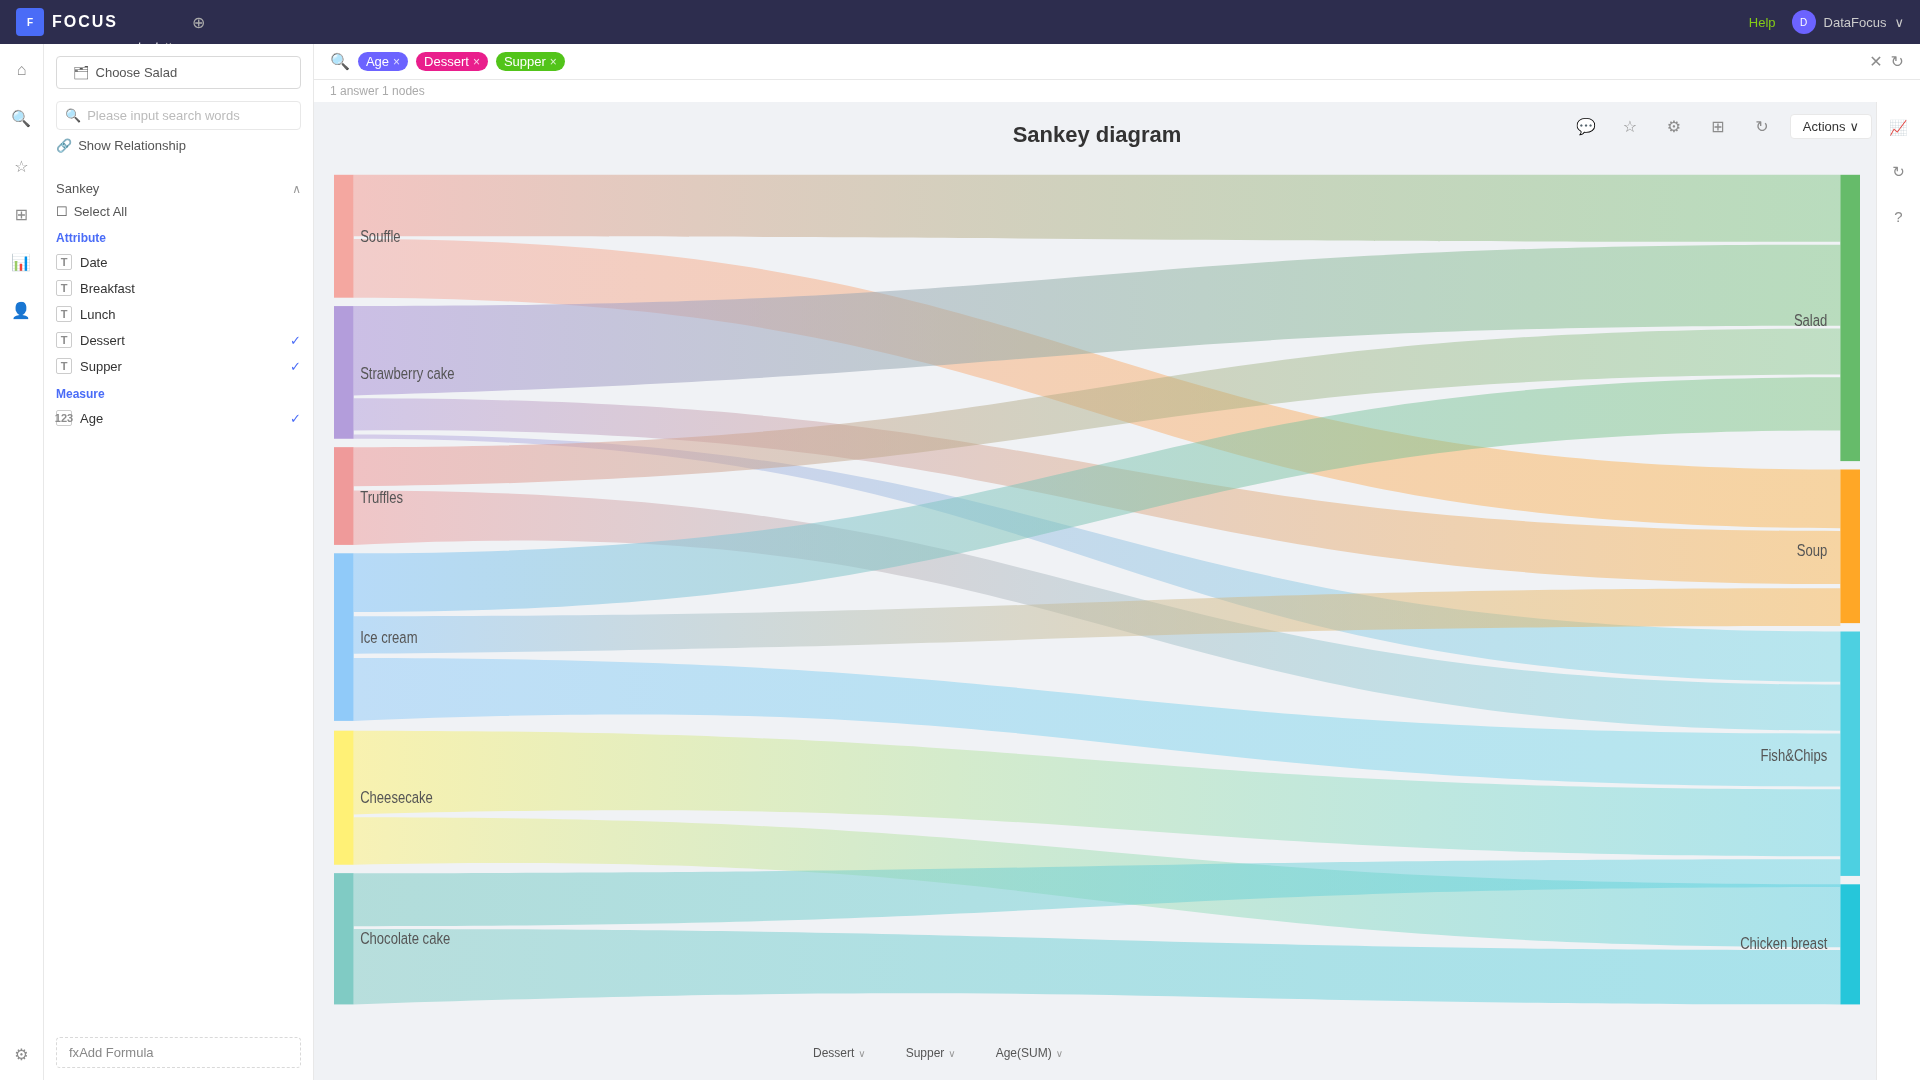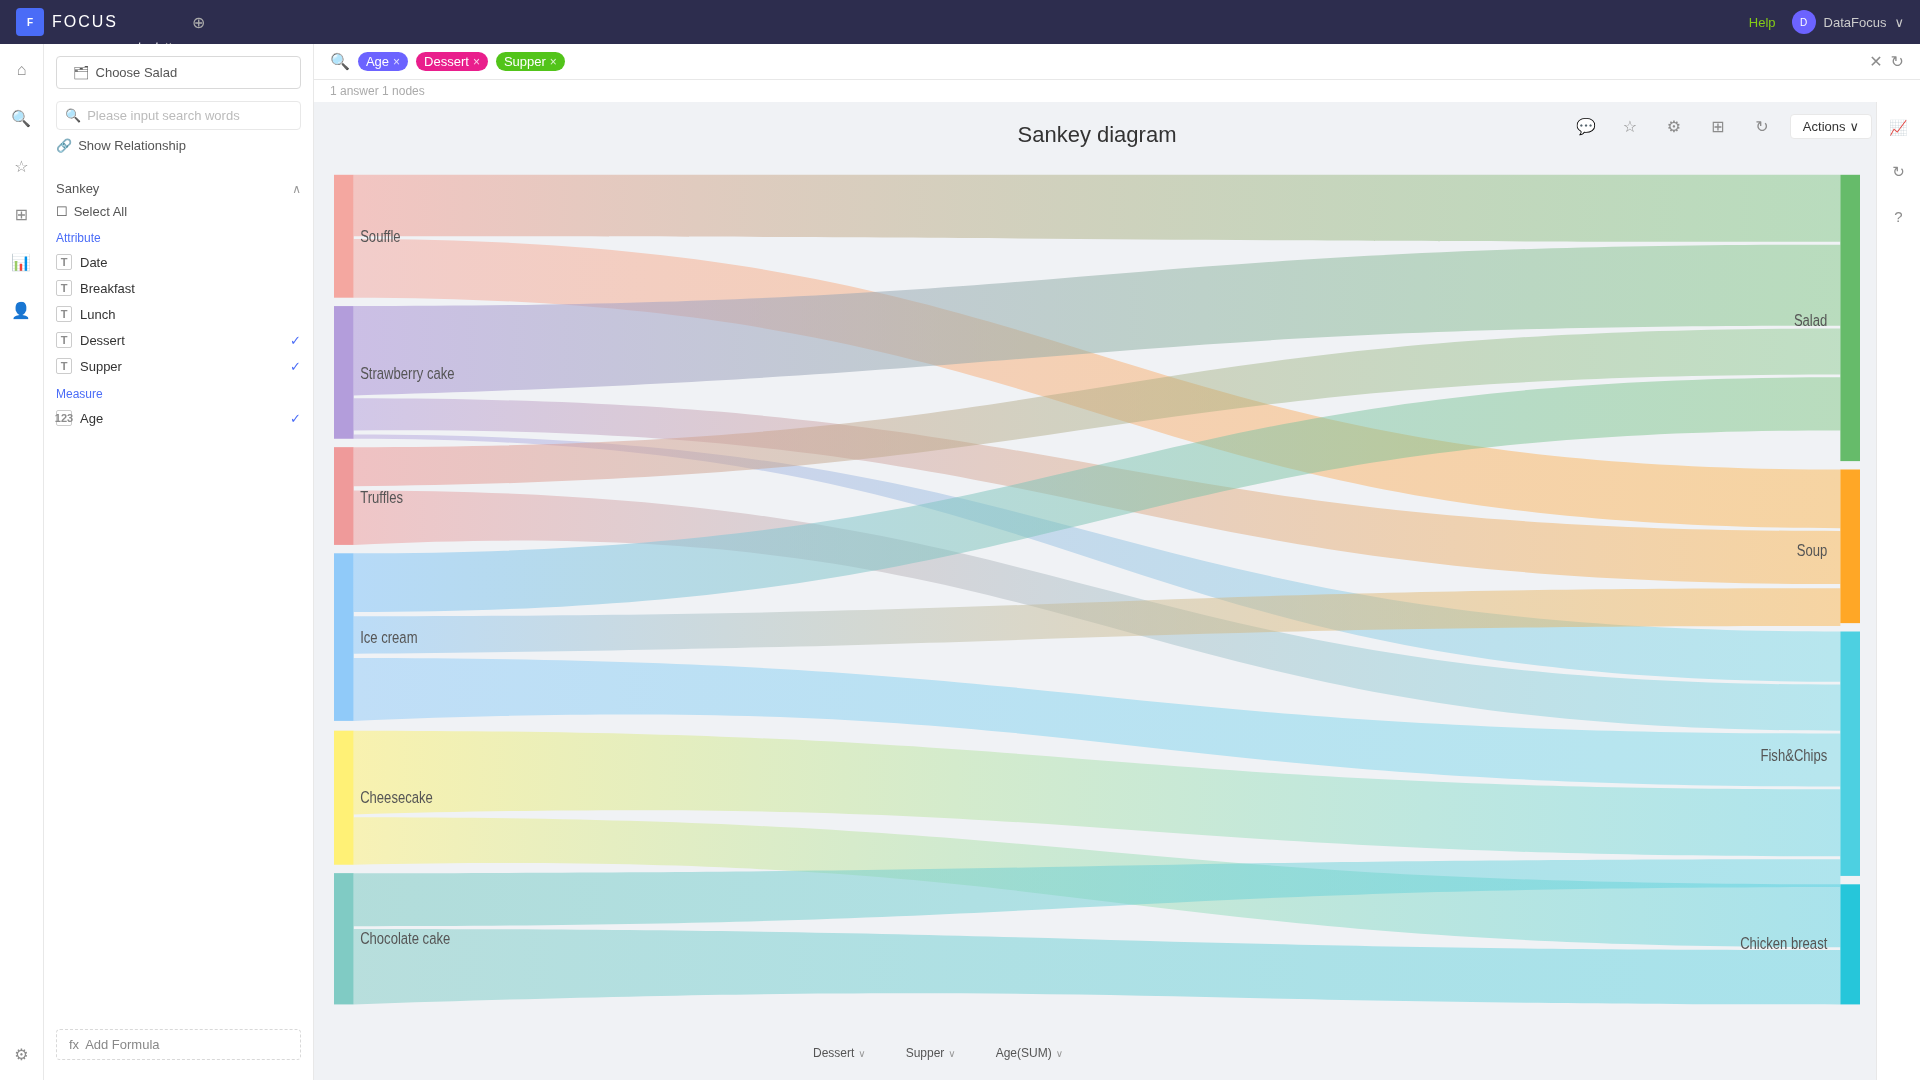--- a/index.html
+++ b/index.html
@@ -20,21 +20,21 @@
       align-items: center;
       gap: 8px;
     }
     .logo-icon {
       width: 28px; height: 28px;
       background: #4a6cf7;
       border-radius: 4px;
       display: flex; align-items: center; justify-content: center;
       color: white; font-weight: bold; font-size: 10px;
     }
-    .logo-text { color: white; font-size: 16px; font-weight: 400; letter-spacing: 2px; }
+    .logo-text { color: white; font-size: 16px; font-weight: 700; letter-spacing: 2px; }
     .tab-item {
       color: #ccc;
       font-size: 13px;
       padding: 4px 8px;
       cursor: pointer;
       display: flex; align-items: center; gap: 6px; margin-top: 48px;
     }
     .tab-item.active { color: white; }
     .tab-add { color: #aaa; cursor: pointer; font-size: 16px; }
     .nav-right { margin-left: auto; display: flex; align-items: center; gap: 16px; }
@@ -128,21 +128,21 @@
       align-items: center;
       gap: 6px;
       padding: 4px 12px;
       font-size: 13px;
       color: #555;
     }
     .category-label {
       padding: 8px 12px 4px;
       font-size: 12px;
       color: #4a6cf7;
-      font-weight: 400;
+      font-weight: 700;
     }
     .field-item {
       display: flex;
       align-items: center;
       padding: 5px 12px;
       font-size: 13px;
       color: #333;
       cursor: pointer;
       gap: 8px;
     }
@@ -150,29 +150,29 @@
       width: 16px; height: 16px;
       display: flex; align-items: center; justify-content: center;
       color: #8c8c8c;
       font-size: 11px;
       font-weight: bold;
       border: 1px solid #ccc;
       border-radius: 2px;
     }
     .field-check { margin-left: auto; color: #4a6cf7; font-size: 13px; }
     .add-formula-btn {
-      margin: auto 12px 20px;
+      margin: auto 12px 12px;
       padding: 7px 12px;
       border: 1px dashed #d9d9d9;
       border-radius: 4px;
       background: white;
       cursor: pointer;
       font-size: 13px;
       color: #888;
-      display: flex; align-items: center; gap: 6px;
+      display: flex; align-items: center; 
     }
 
     
     .right-content {
       flex: 1;
       display: flex;
       flex-direction: column;
       overflow: hidden;
     }
 
@@ -281,21 +281,21 @@
       flex: 1;
       padding: 20px 60px 60px 20px;
       position: relative;
       overflow: hidden;
     }
     .sankey-title {
       text-align: center;
       font-size: 22px;
       color: #333;
       margin-bottom: 24px;
-      font-weight: 400;
+      font-weight: 700;
     }
     .sankey-chart {
       position: relative;
       width: 100%;
       height: calc(100% - 60px);
     }
     svg.sankey-svg {
       width: 100%;
       height: 100%;
     }

